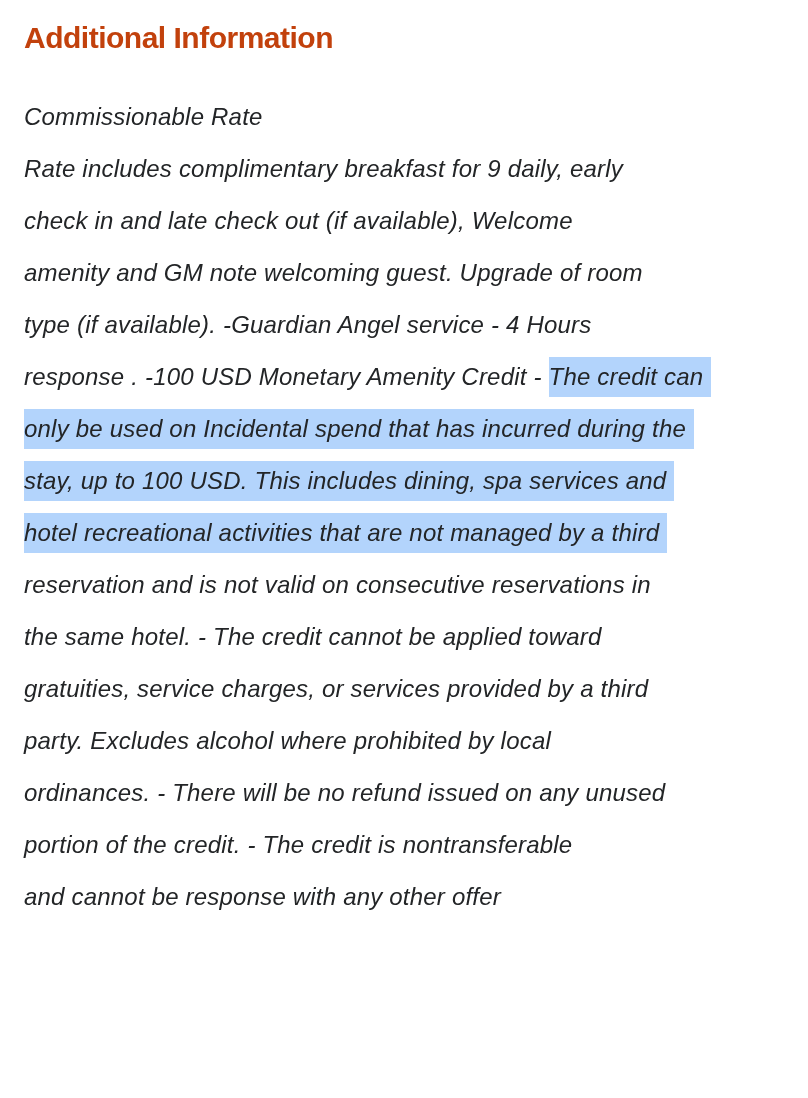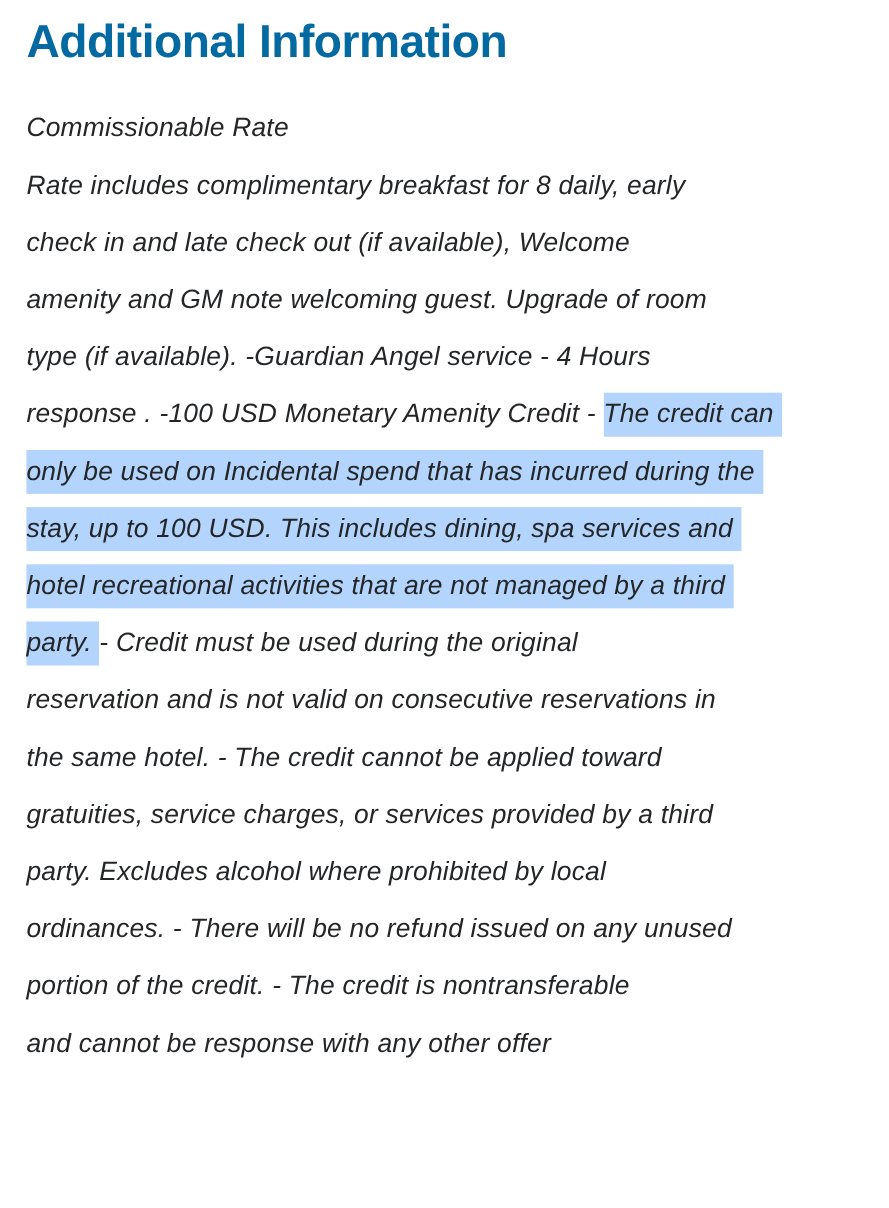--- a/index.html
+++ b/index.html
@@ -11,25 +11,25 @@
     width: 808px;
     height: 1098px;
     overflow: hidden;
     font-family: "Liberation Sans", sans-serif;
     color: #1e2022;
   }
   .content {
     padding: 14px 16px 0 24px;
   }
   h1.page-title {
-    font-size: 42px;
+    font-size: 30px;
     line-height: 47px;
     font-weight: 700;
     letter-spacing: -0.5px;
-    color: #0369a1;
+    color: #c2410c;
     margin: 0 0 30px 0;
   }
   .textblock {
     font-size: 24px;
     letter-spacing: 0.2px;
     color: #232527;
     font-style: italic;
   }
   .line {
     height: 52px;
@@ -48,29 +48,28 @@
     padding-right: 8px;
   }
 </style>
 </head>
 <body>
 
 <div class="content">
   <h1 class="page-title">Additional Information</h1>
   <div class="textblock">
       <div class="line"><span class="seg">Commissionable Rate</span></div>
-      <div class="line"><span class="seg">Rate includes complimentary breakfast for 8 daily, early</span></div>
+      <div class="line"><span class="seg">Rate includes complimentary breakfast for 9 daily, early</span></div>
       <div class="line"><span class="seg">check in and late check out (if available), Welcome</span></div>
       <div class="line"><span class="seg">amenity and GM note welcoming guest. Upgrade of room</span></div>
       <div class="line"><span class="seg">type (if available). -Guardian Angel service - 4 Hours</span></div>
       <div class="line"><span class="seg">response . -100 USD Monetary Amenity Credit - </span><span class="seg sel ext">The credit can</span></div>
       <div class="line"><span class="seg sel ext">only be used on Incidental spend that has incurred during the</span></div>
       <div class="line"><span class="seg sel ext">stay, up to 100 USD. This includes dining, spa services and</span></div>
       <div class="line"><span class="seg sel ext">hotel recreational activities that are not managed by a third</span></div>
-      <div class="line"><span class="seg sel">party. </span><span class="seg">- Credit must be used during the original</span></div>
       <div class="line"><span class="seg">reservation and is not valid on consecutive reservations in</span></div>
       <div class="line"><span class="seg">the same hotel. - The credit cannot be applied toward</span></div>
       <div class="line"><span class="seg">gratuities, service charges, or services provided by a third</span></div>
       <div class="line"><span class="seg">party. Excludes alcohol where prohibited by local</span></div>
       <div class="line"><span class="seg">ordinances. - There will be no refund issued on any unused</span></div>
       <div class="line"><span class="seg">portion of the credit. - The credit is nontransferable</span></div>
       <div class="line"><span class="seg">and cannot be response with any other offer</span></div>
     </div>
 </div>
 

